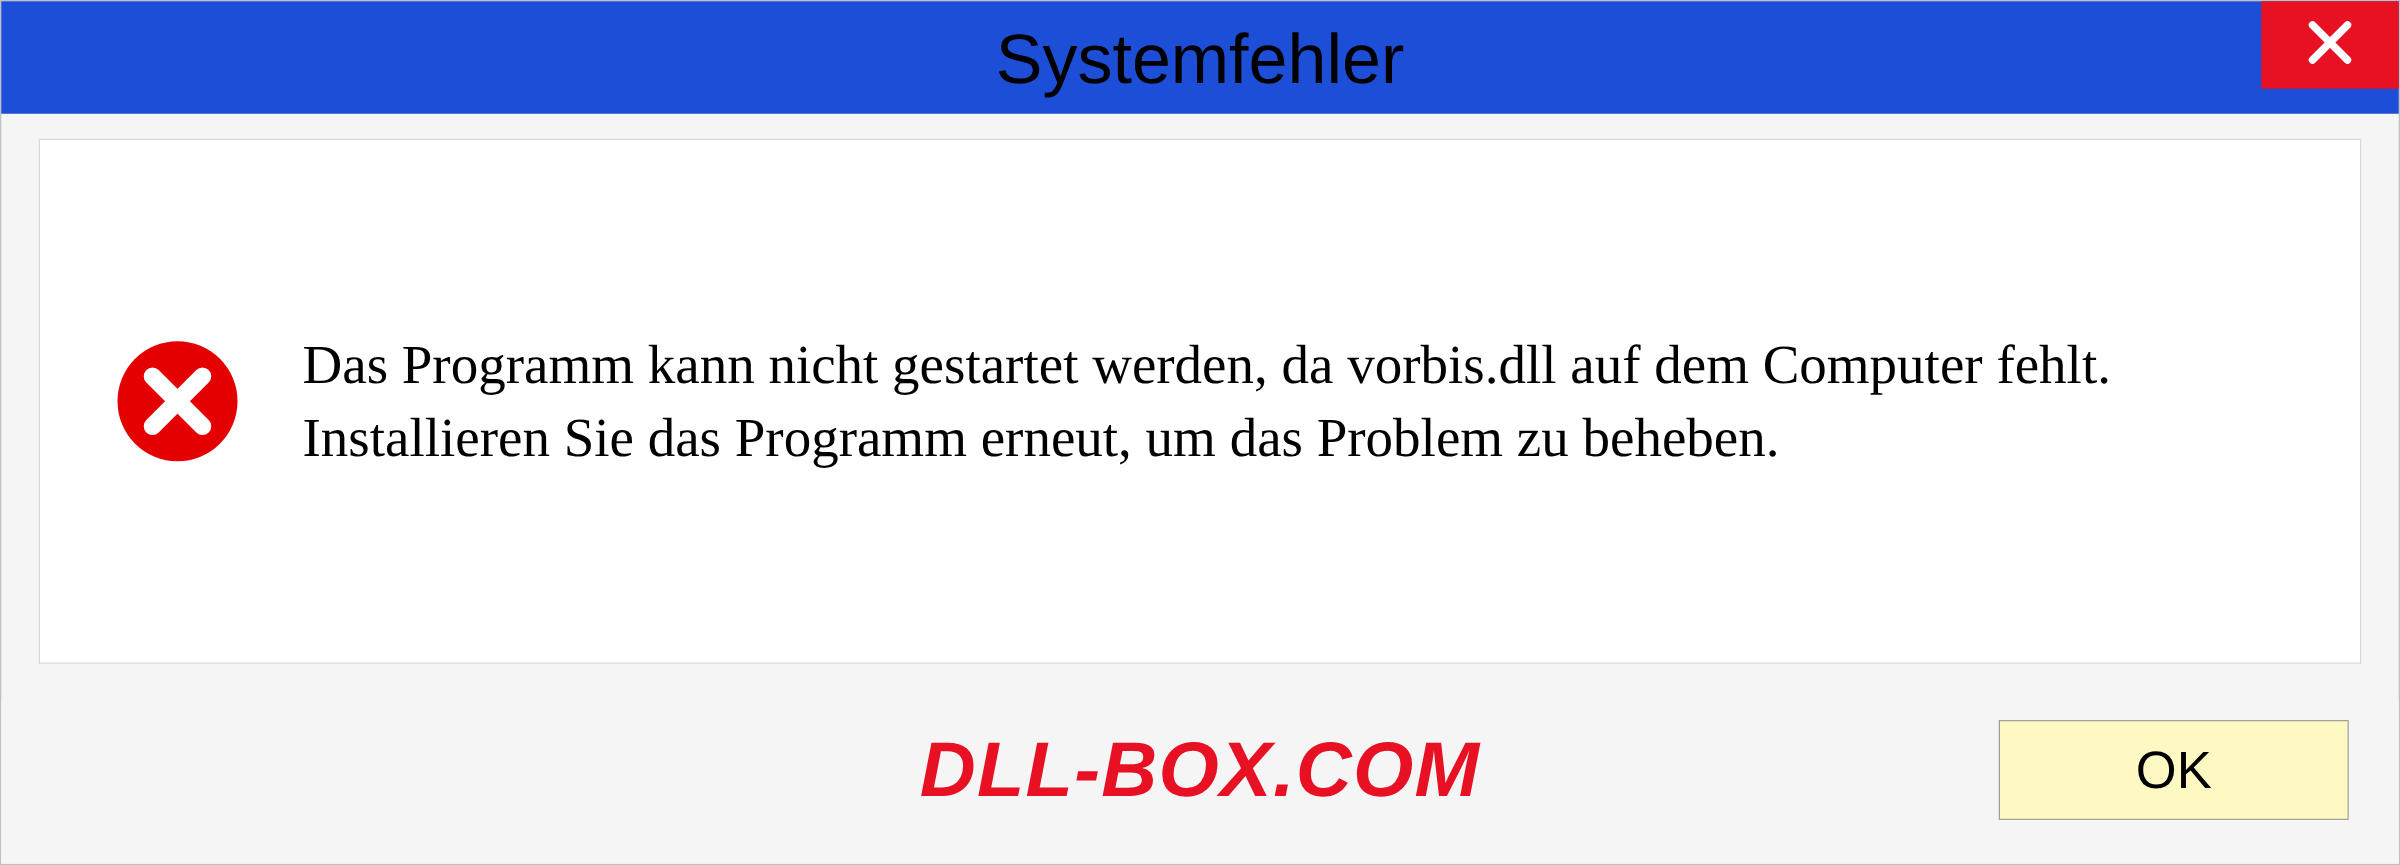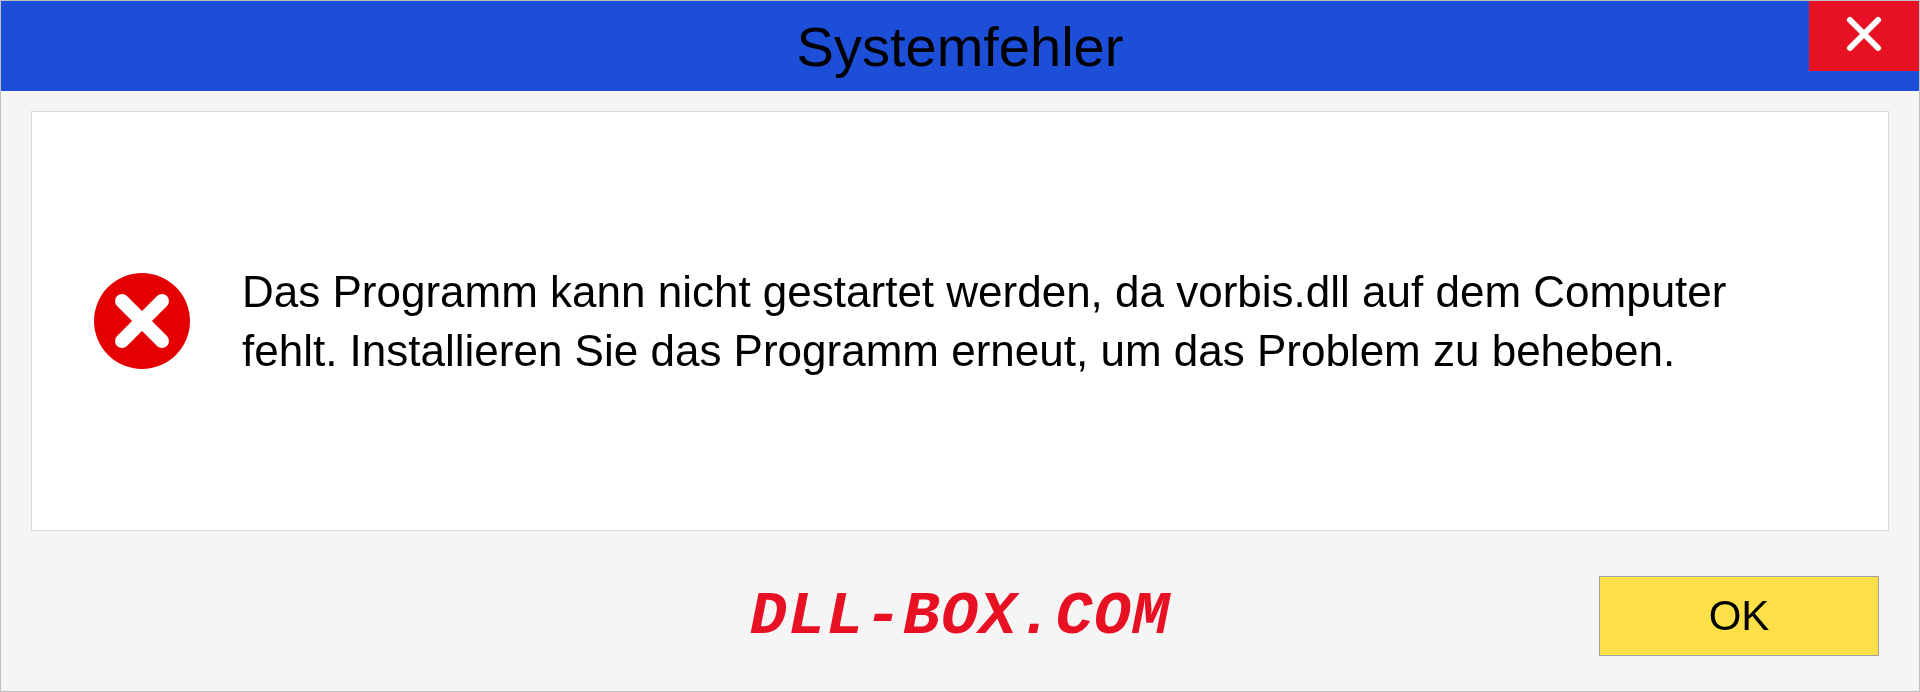--- a/index.html
+++ b/index.html
@@ -53,20 +53,21 @@
       height: 40px;
     }
     .content-area {
       margin: 20px 30px 30px 30px;
       background: #ffffff;
       border: 1px solid #d8d8d8;
       flex: 1;
       display: flex;
       align-items: center;
       padding: 40px 60px;
+      font-family: Liberation Serif, serif;
     }
     .error-icon {
       width: 100px;
       height: 100px;
       flex-shrink: 0;
       margin-right: 50px;
     }
     .error-message {
       font-size: 44px;
       line-height: 1.35;
@@ -84,26 +85,26 @@
     }
     .watermark {
       position: absolute;
       left: 50%;
       transform: translateX(-50%);
       font-size: 62px;
       font-weight: 900;
       color: #e81123;
       letter-spacing: 1px;
       font-style: italic;
-      font-family: Liberation Mono, monospace;
+      font-family: Liberation Sans, sans-serif;
     }
     .ok-button {
       width: 280px;
       height: 80px;
-      background: #fde047;
+      background: #fef9c3;
       border: 1px solid #a0a0a0;
       font-size: 42px;
       color: #000;
       cursor: pointer;
       display: flex;
       align-items: center;
       justify-content: center;
       font-family: inherit;
     }
   </style>

